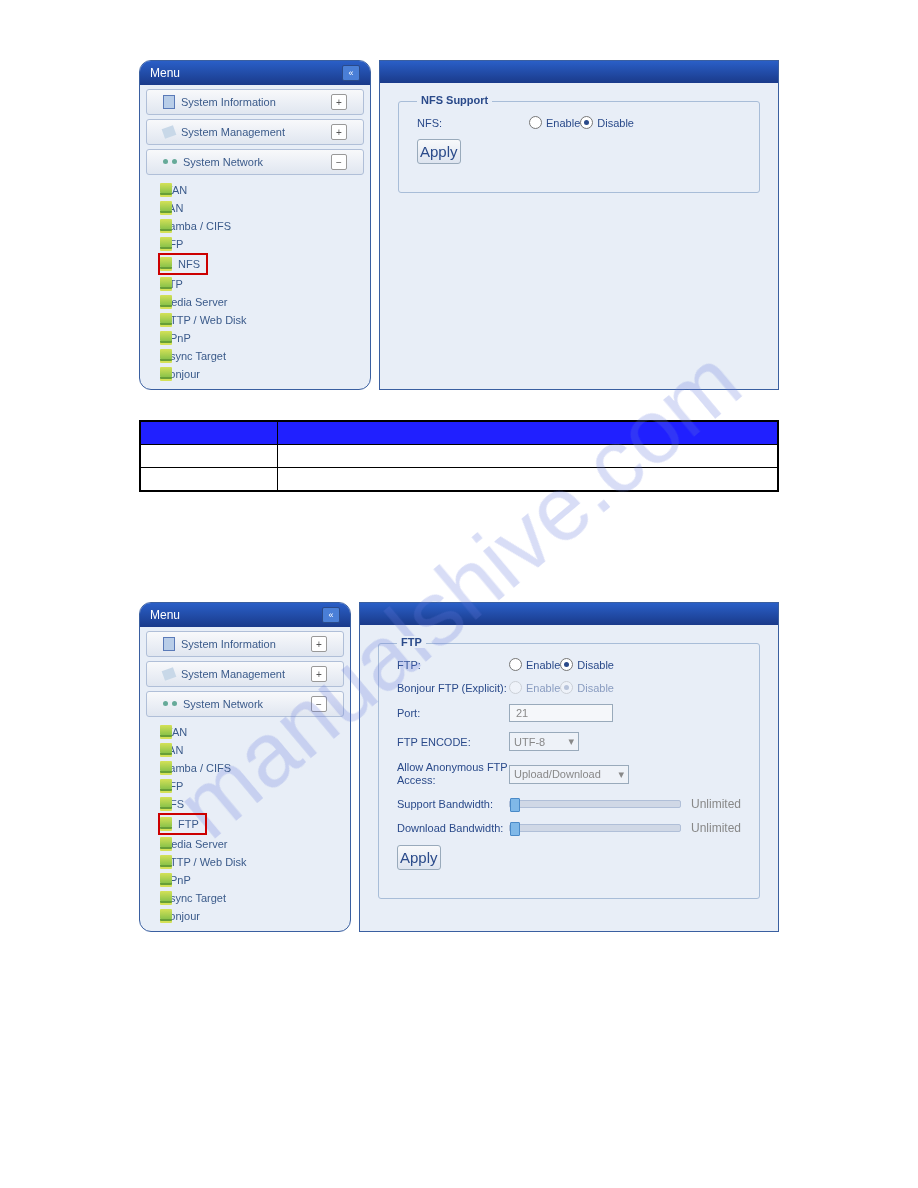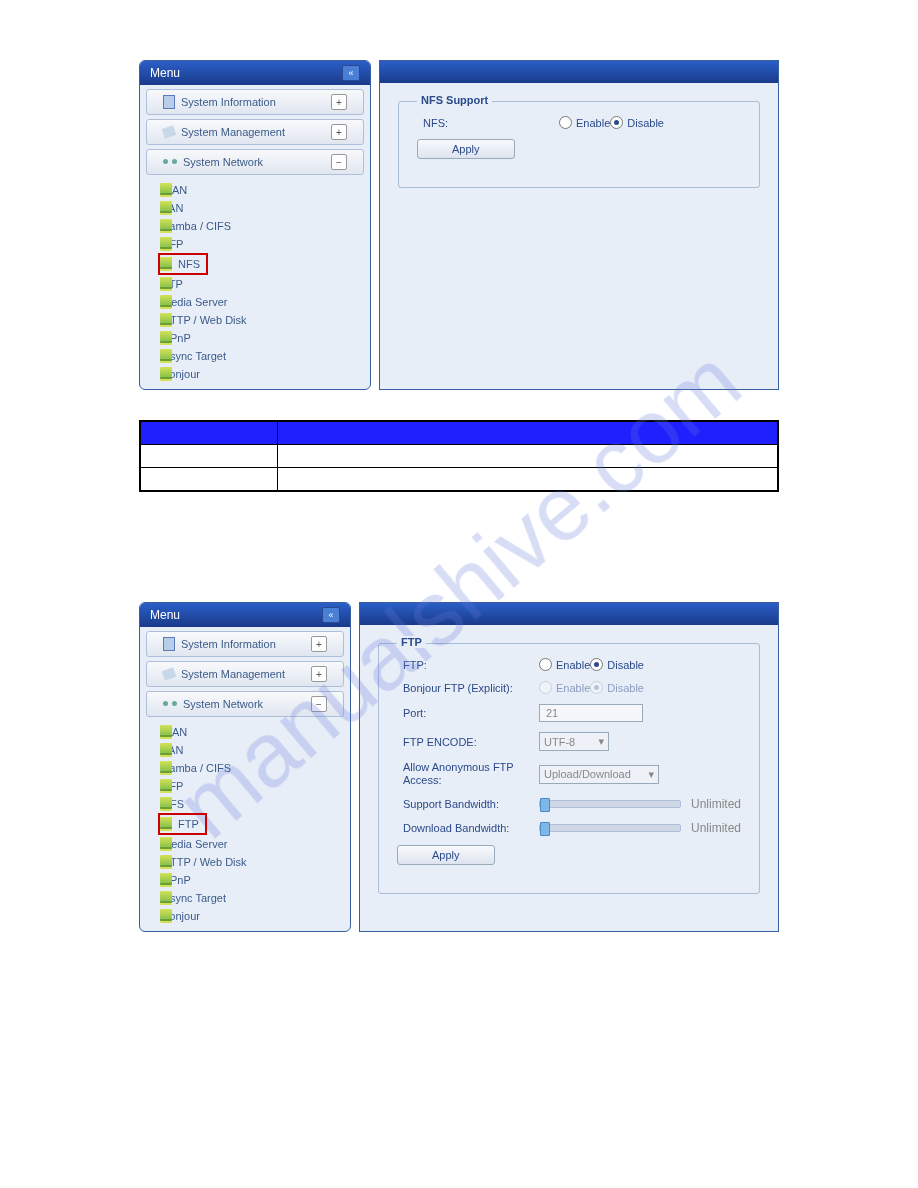--- a/index.html
+++ b/index.html
@@ -14,21 +14,21 @@
 }
 .panel-group {
   display: flex;
   gap: 8px;
   margin: 0 auto 30px;
   width: 640px;
 }
 .menu-panel {
   width: 230px;
   border: 1px solid #3a5fa0;
-  border-radius: 6px;
+  border-radius: 12px;
   overflow: hidden;
   background: #e8eef7;
 }
 .content-panel {
   flex: 1;
   border: 1px solid #3a5fa0;
   border-radius: 0;
   background: #e8eef7;
   padding: 0;
 }
@@ -123,21 +123,21 @@
   padding: 0 4px;
   display: inline-block;
 }
 .form-row {
   display: flex;
   align-items: center;
   margin-bottom: 10px;
   color: #2a4a8a;
   font-size: 11px;
 }
-.form-label { width: 136px; margin-left: 6px; }
+.form-label { width: 112px; }
 .radio-group { display: flex; }
 .radio-opt { display: flex; align-items: center; gap: 4px; }
 .radio {
   width: 11px; height: 11px;
   border: 1px solid #777;
   border-radius: 50%;
   display: inline-flex;
   align-items: center;
   justify-content: center;
   background: #fff;
@@ -146,24 +146,24 @@
   content: "";
   width: 5px; height: 5px;
   background: #2a4a8a;
   border-radius: 50%;
 }
 .radio.disabled { opacity: 0.5; }
 .apply-btn {
   background: linear-gradient(#f8f9fb, #dde4ef);
   border: 1px solid #9ab;
   border-radius: 3px;
-  padding: 3px 34px;
+  padding: 3px 2px;
   color: #2a4a8a;
   cursor: pointer;
-  font-size: 11px;
+  font-size: 15px;
 }
 .text-input {
   border: 1px solid #9ab;
   background: #f5f7fa;
   padding: 2px 6px;
   width: 90px;
   color: #888;
   font-size: 11px;
 }
 .select-input {

